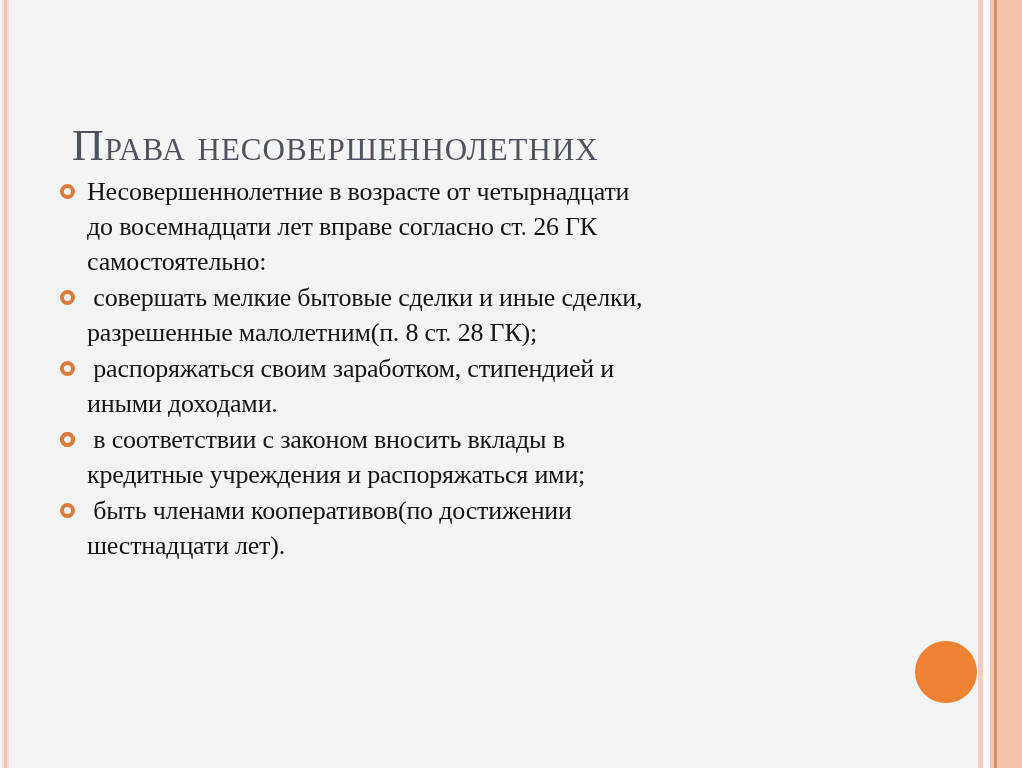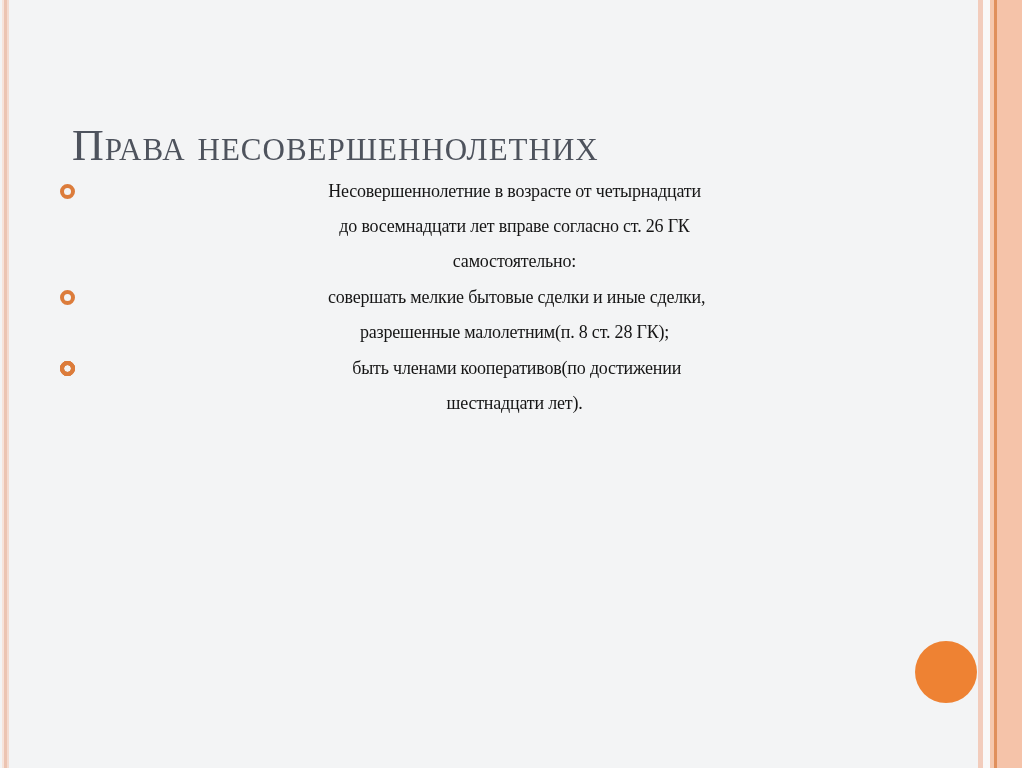--- a/index.html
+++ b/index.html
@@ -69,25 +69,24 @@
     position: absolute;
     left: 57px; top: 174px;
     width: 885px;
     margin: 0; padding: 0;
     list-style: none;
   }
   .bullet-list li {
     position: relative;
     padding-left: 30px;
     margin: 0 0 1px 0;
-    font-size: 18px;
+    font-size: 26px;
     line-height: 35px;
     letter-spacing: -0.2px;
     color: #151515;
-    text-align: center;
   }
   .bullet-text {
     white-space: pre-wrap;
   }
   .bullet-ring {
     position: absolute;
     left: 3px; top: 10px;
     width: 7px; height: 7px;
     border: 4px solid #dc7c3b;
     border-radius: 50%;
@@ -120,26 +119,30 @@
 до восемнадцати лет вправе согласно ст. 26 ГК
 самостоятельно:</span>
     </li>
     <li>
       <span class="bullet-ring"></span>
       <span class="bullet-text"> совершать мелкие бытовые сделки и иные сделки,
 разрешенные малолетним(п. 8 ст. 28 ГК);</span>
     </li>
     <li>
       <span class="bullet-ring"></span>
+      <span class="bullet-text"> распоряжаться своим заработком, стипендией и
+иными доходами.</span>
     </li>
     <li>
       <span class="bullet-ring"></span>
     </li>
     <li>
       <span class="bullet-ring"></span>
+      <span class="bullet-text"> в соответствии с законом вносить вклады в
+кредитные учреждения и распоряжаться ими;</span>
     </li>
     <li>
       <span class="bullet-ring"></span>
       <span class="bullet-text"> быть членами кооперативов(по достижении
 шестнадцати лет).</span>
     </li>
   </ul>
 
 </div>
 

